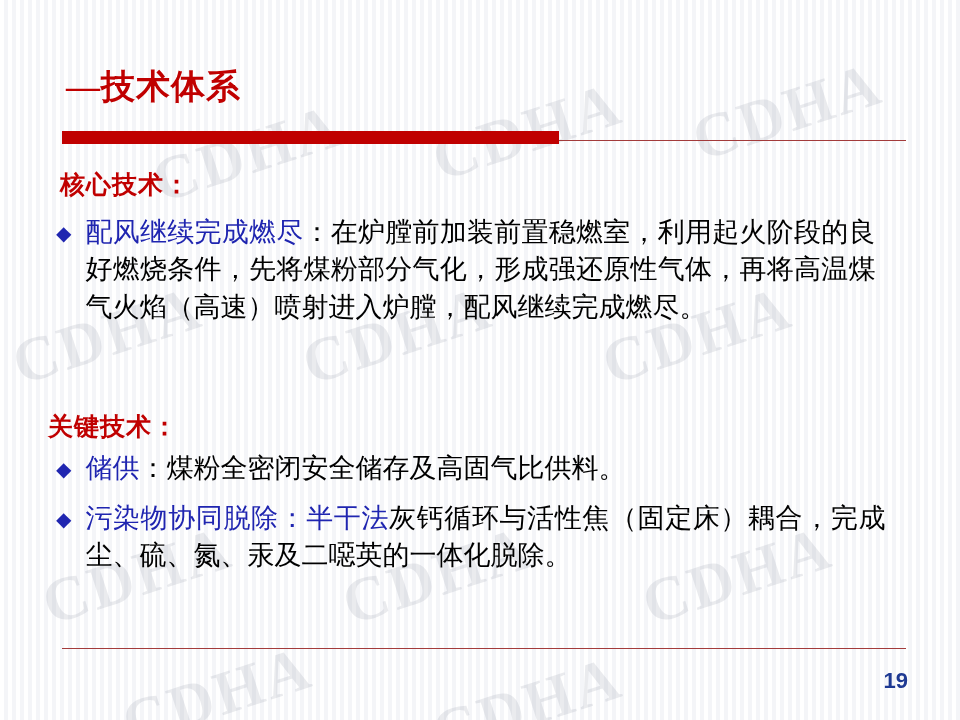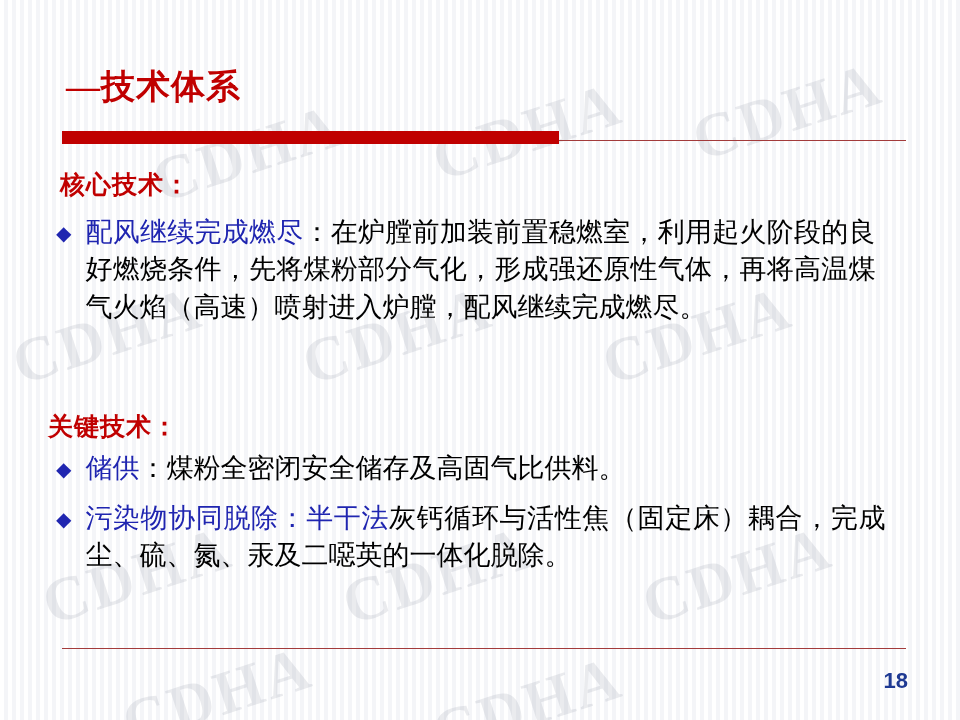--- a/index.html
+++ b/index.html
@@ -189,16 +189,16 @@
     </div>
 
     <div class="bullet-block b3">
       <span class="diamond">◆</span>
       <div class="para">
         <span class="blue-term">污染物协同脱除：</span><span class="blue-term">半干法</span><span>灰钙循环与活性焦（固定床）耦合，完成尘、硫、氮、汞及二噁英的一体化脱除。</span>
       </div>
     </div>
 
     <div class="bottom-rule"></div>
-    <div class="page-number">18</div>
+    <div class="page-number">19</div>
 
   </div>
 </div>
 
 </body></html>

